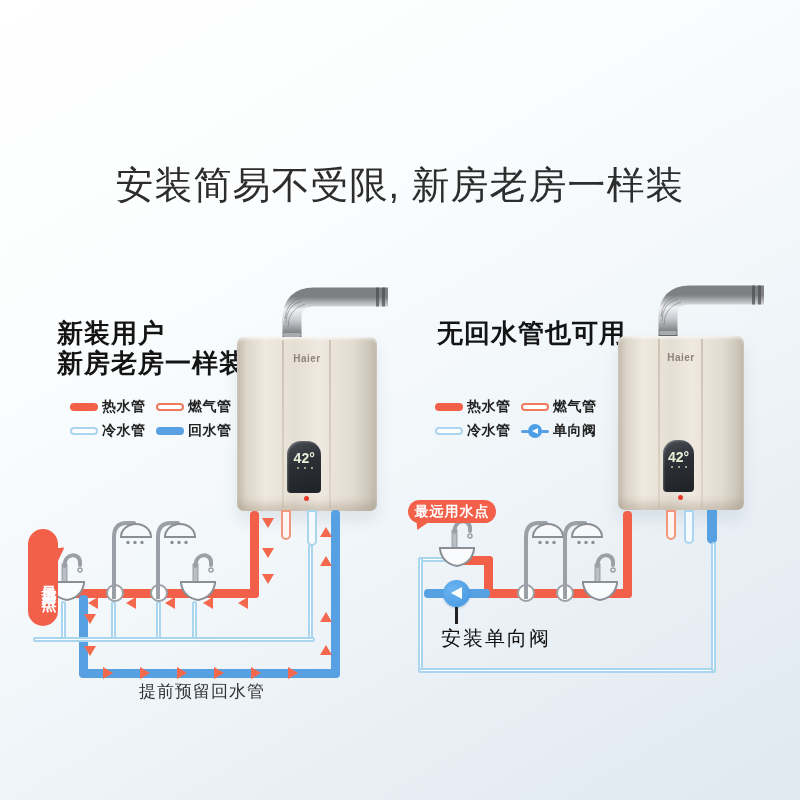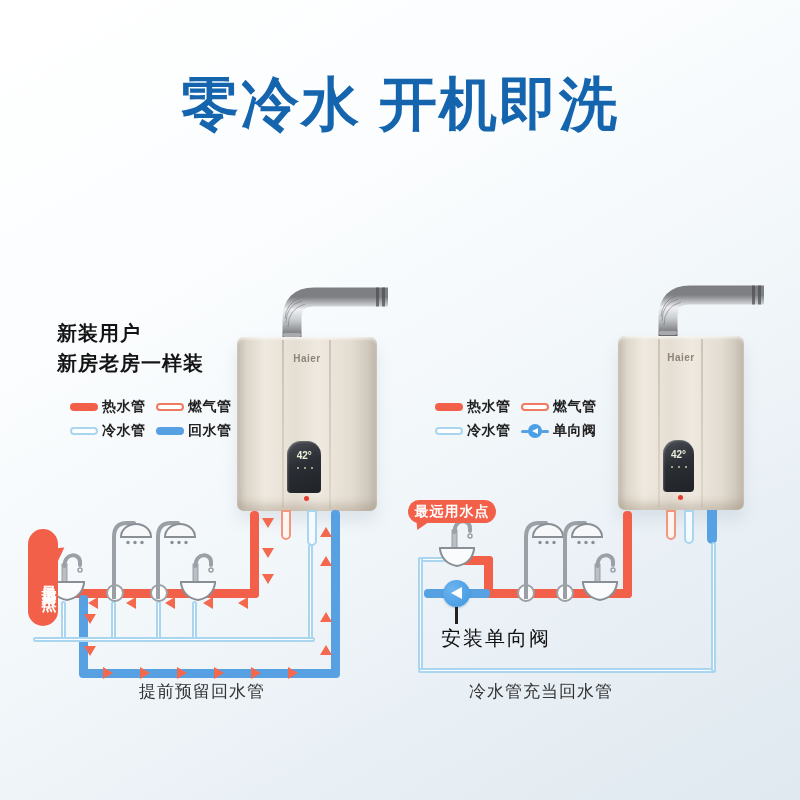--- a/index.html
+++ b/index.html
@@ -11,21 +11,21 @@
   }
   .stage { position:absolute; inset:0; }
 
   
   .title { position:absolute; top:66px; left:0; width:800px; text-align:center;
     font-size:58px; font-weight:700; color:#1565ae; letter-spacing:2px; }
   .subtitle { position:absolute; top:160px; left:0; width:800px; text-align:center;
     font-size:38px; font-weight:500; color:#2d2d2d; letter-spacing:1px; }
 
   
-  .heading { position:absolute; font-size:20px; font-weight:700; color:#141414; line-height:30px; letter-spacing:1px; }
+  .heading { position:absolute; font-size:26px; font-weight:700; color:#141414; line-height:30px; letter-spacing:1px; }
   .heading-left { left:57px; top:318px; }
   .heading-right { left:437px; top:318px; }
 
   
   .legend { position:absolute; display:grid; grid-template-columns:86px 86px; grid-row-gap:9px;font-family:Liberation Serif, serif; }
   .legend-left { left:70px; top:399px; }
   .legend-right { left:435px; top:399px; }
   .legend-item { display:flex; align-items:center; height:15px; }
   .legend-item .lab { font-size:14px; font-weight:700; color:#222; margin-left:4px; letter-spacing:0.5px; }
   .sw { width:28px; height:8px; border-radius:4px; flex:none; }
@@ -47,21 +47,21 @@
   .heater .seam { position:absolute; top:3px; bottom:3px; width:2px;
     background:linear-gradient(180deg,rgba(150,135,110,.35),rgba(150,135,110,.15)); }
   .heater .seam.s1 { left:32%; } .heater .seam.s2 { left:66%; }
   .heater .brand { position:absolute; top:16px; left:0; width:100%; text-align:center;
     font-size:10px; font-weight:700; color:#8e8477; letter-spacing:0.5px; }
   .heater .display { position:absolute; left:36%; width:24%; height:52px; bottom:18px;
     border-radius:14px 14px 4px 4px;
     background:linear-gradient(160deg,#4a4e55 0%,#2b2e34 45%,#1f2226 100%);
     box-shadow:inset 1px 1px 2px rgba(255,255,255,.25); }
   .heater .temp { position:absolute; top:9px; width:100%; text-align:center;
-    font-size:10px; font-weight:700; color:#e9f2d9; }
+    font-size:14px; font-weight:700; color:#e9f2d9; }
   .heater .disp-icons { position:absolute; top:26px; left:50%; width:2px; height:2px; background:#9aa387;
     box-shadow:-7px 0 #9aa387, 7px 0 #9aa387; }
   .heater .dot { position:absolute; bottom:10px; left:48%; width:5px; height:5px; border-radius:50%; background:#e63b2a; }
   .exhaust { position:absolute; }
 
   
   .pipe { position:absolute; }
   .hot { background:#f2604a; border-radius:4px; }
   .retn { background:#57a1e2; border-radius:4px; }
   .cold { background:#fdfeff; border:2px solid #a9d5ef; border-radius:3px; }
@@ -133,28 +133,29 @@
       <path d="M14 24 A15 13 0 0 1 44 24 Z" fill="#f7f8f9" stroke="#8a8f96" stroke-width="2"></path>
       <circle cx="21" cy="29.5" r="1.7" fill="#8a8f96"></circle>
       <circle cx="28" cy="29.5" r="1.7" fill="#8a8f96"></circle>
       <circle cx="35" cy="29.5" r="1.7" fill="#8a8f96"></circle>
     </symbol>
   </defs>
 </svg>
 
 <div class="stage">
 
-  <div class="title">零冷水 开机即洗</div>
+  <div class="subtitle">安装简易不受限, 新房老房一样装</div>
 
   <div class="heading heading-left">
     <div>新装用户</div>
     <div>新房老房一样装</div>
   </div>
 
   <div class="heading heading-right">
+    <div>无回水管也可用</div>
   </div>
 
   <div class="legend legend-left">
     <div class="legend-item">
       <span class="sw sw-solid-red"></span>
       <span class="lab">热水管</span>
     </div>
     <div class="legend-item">
       <span class="sw sw-outline-orange"></span>
       <span class="lab">燃气管</span>
@@ -315,15 +316,14 @@
     </svg>
   <svg class="fixture" style="left:582px; top:548px; width:36px; height:54px">
       <use href="#sym-faucet"></use>
     </svg>
 
   <div class="badge-h">
     <span>最远用水点</span>
     <span class="tail"></span>
   </div>
 
-  <div class="caption" style="left:441px; top:680px; width:200px">冷水管充当回水管</div>
 
 </div>
 
 </body></html>

